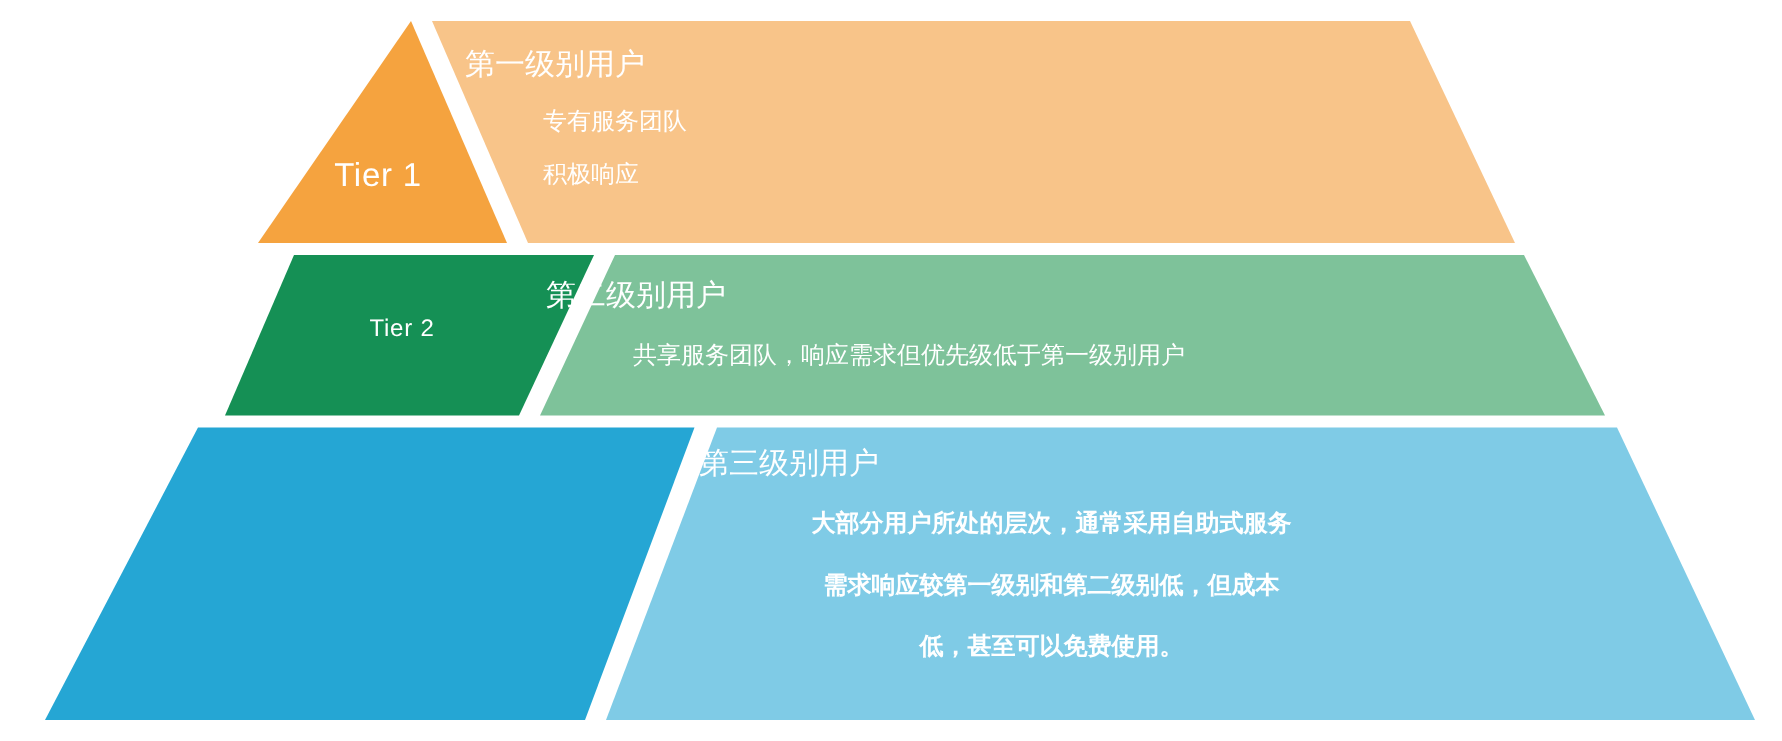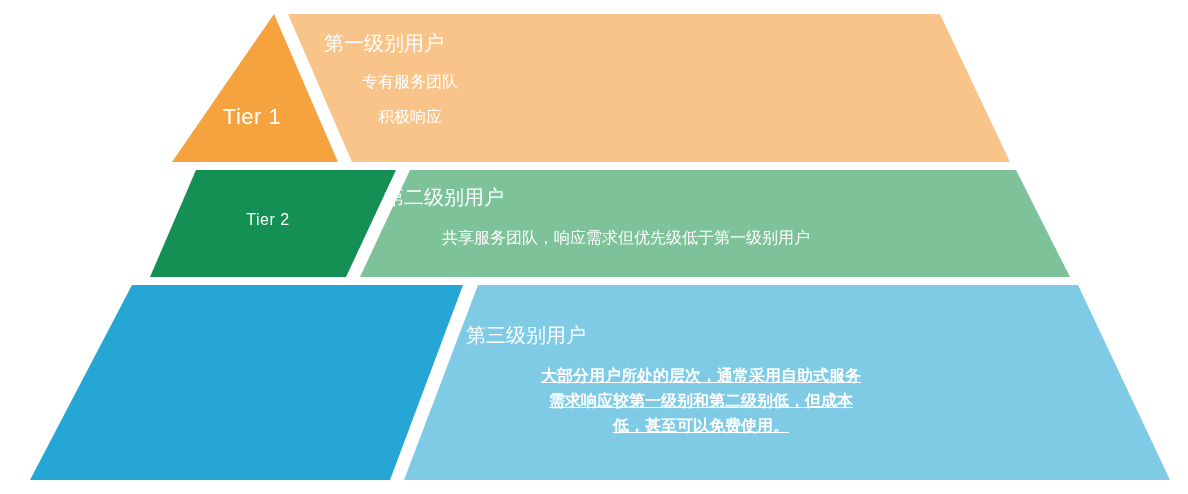--- a/index.html
+++ b/index.html
@@ -49,36 +49,36 @@
     font-weight: 400;
     line-height: 1.55;
     white-space: nowrap;
   }
   .panel-line.bold {
     font-weight: bold;
   }
 
   
   #tier1-label { left: 196px; top: 104px; width: 112px; font-size: 22px; }
-  #tier1-panel { left: 310px; top: 30px; text-align: center; }
+  #tier1-panel { left: 310px; top: 30px; }
   #tier1-panel .panel-heading { margin: 0 0 14px 0; }
   #tier1-panel .panel-line { margin: 0 0 10px 52px; }
 
   
   #tier2-label { left: 208px; top: 211px; width: 120px; font-size: 16px; }
-  #tier2-panel { left: 384px; top: 184px; }
+  #tier2-panel { left: 364px; top: 184px; }
   #tier2-panel .panel-heading { margin: 0 0 16px 0; }
   #tier2-panel .panel-line { margin: 0 0 0 58px; }
 
   
   #tier3-label { left: 206px; top: 380px; width: 124px; font-size: 22px; }
-  #tier3-panel { left: 466px; top: 322px; }
+  #tier3-panel { left: 466px; top: 296px; }
   #tier3-panel .panel-heading { margin: 0 0 16px 0; }
   #tier3-panel .panel-body { text-align: center; width: 470px; }
-  #tier3-panel .panel-body .panel-line { margin: 0; text-decoration: underline; }
+  #tier3-panel .panel-body .panel-line { margin: 16px; }
 
   #watermark {
     position: absolute;
     right: 12px;
     bottom: 2px;
     font-size: 10px;
     color: #f2f2f2;
     letter-spacing: 1px;
     white-space: nowrap;
   }

